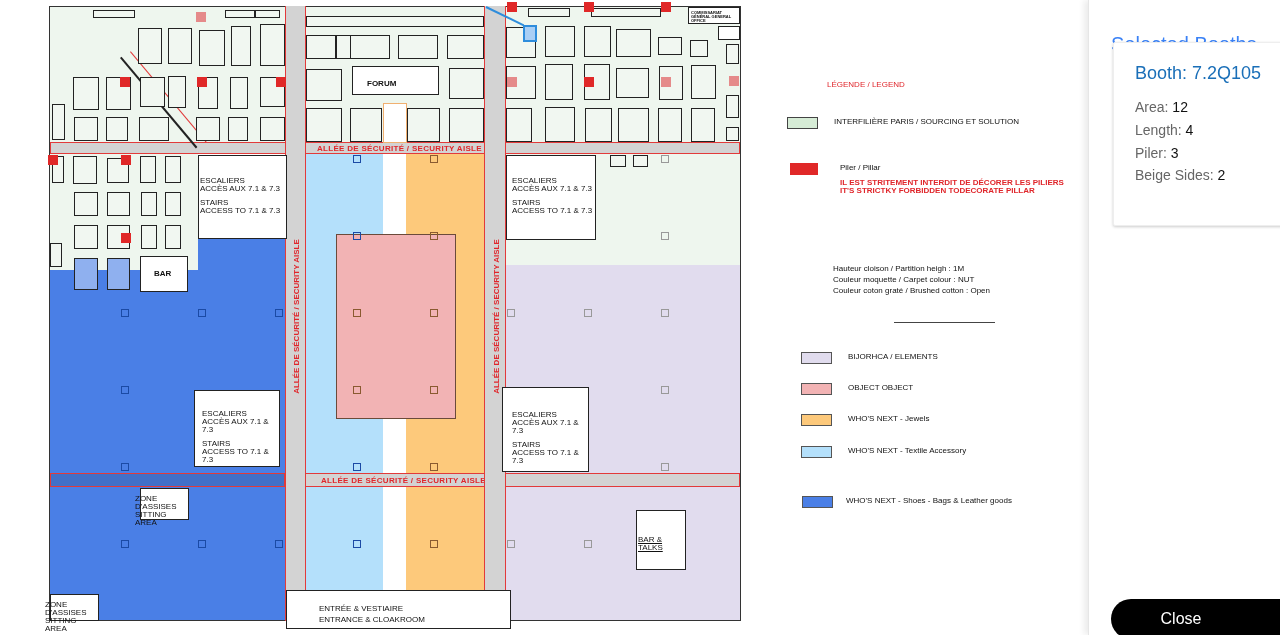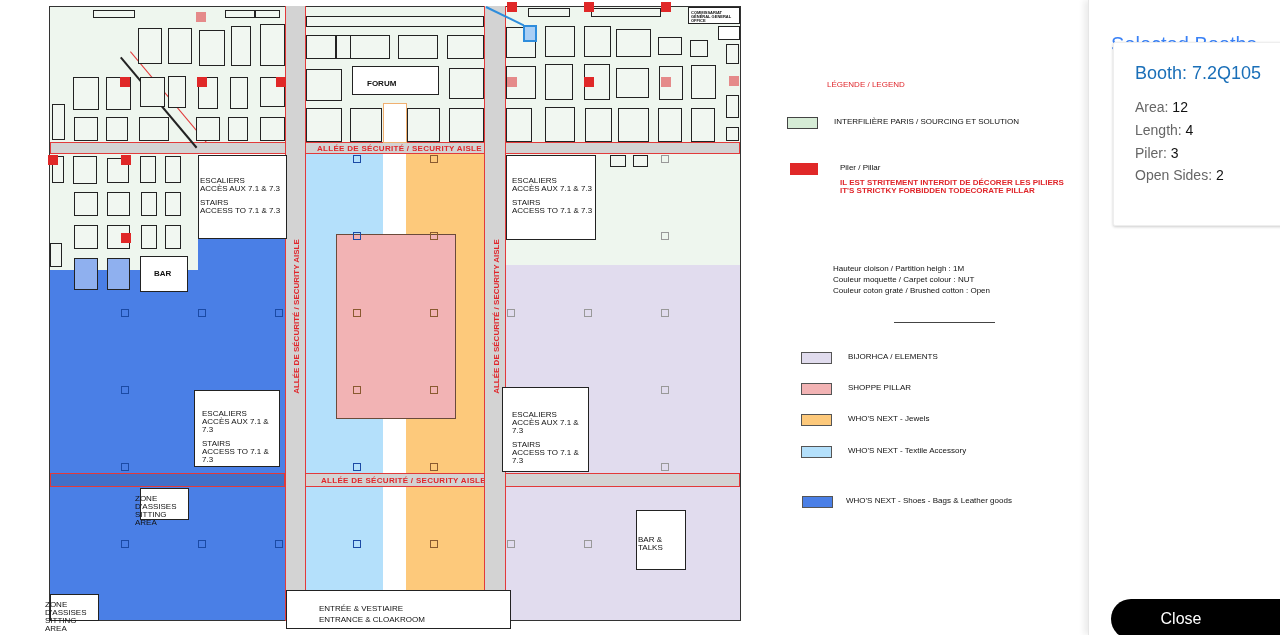--- a/index.html
+++ b/index.html
@@ -205,21 +205,21 @@
     <div class="booth" style="left:633px;top:155px;width:15px;height:12px;"></div>
 
     <div class="whitebox" style="left:140px;top:488px;width:49px;height:32px;padding:6px 0 0 0;">
       <span style="margin-left:-6px;">ZONE D'ASSISES</span>
       <span style="margin-left:-6px;">SITTING AREA</span>
     </div>
     <div class="whitebox" style="left:50px;top:594px;width:49px;height:27px;padding:6px 0 0 0;">
       <span style="margin-left:-6px;">ZONE D'ASSISES</span>
       <span style="margin-left:-6px;">SITTING AREA</span>
     </div>
-    <div class="whitebox" style="left:636px;top:510px;width:50px;height:60px;padding:25px 0 4px 1px;">
+    <div class="whitebox" style="left:636px;top:510px;width:50px;height:60px;padding:25px 0 4px 1px;text-decoration:underline;">
       <span>BAR &amp; TALKS</span>
     </div>
     <div class="whitebox" style="left:286px;top:590px;width:225px;height:39px;padding:12px 0 0 32px;line-height:11px;">
       <span>ENTRÉE &amp; VESTIAIRE</span>
       <span>ENTRANCE &amp; CLOAKROOM</span>
     </div>
 
     <div class="pillar soft" style="left:196px;top:12px;"></div>
     <div class="pillar" style="left:120px;top:77px;"></div>
     <div class="pillar" style="left:197px;top:77px;"></div>
@@ -284,21 +284,21 @@
       <div>Couleur coton graté / Brushed cotton : Open</div>
     </div>
     <div class="legend-hr"></div>
 
     <div class="legend-row" style="left:801px;top:352px;">
       <div class="swatch" style="background:#e1dcee;"></div>
       <span>BIJORHCA / ELEMENTS</span>
     </div>
     <div class="legend-row" style="left:801px;top:383px;">
       <div class="swatch" style="background:#f2b3b4;"></div>
-      <span>SHOPPE PILLAR</span>
+      <span>OBJECT OBJECT</span>
     </div>
     <div class="legend-row" style="left:801px;top:414px;">
       <div class="swatch" style="background:#fdc97b;"></div>
       <span>WHO'S NEXT - Jewels</span>
     </div>
     <div class="legend-row" style="left:801px;top:446px;">
       <div class="swatch" style="background:#b4e0fb;"></div>
       <span>WHO'S NEXT - Textile Accessory</span>
     </div>
     <div class="legend-row" style="left:802px;top:476px;margin-top:20px;">
@@ -314,19 +314,19 @@
       <div class="card-row" style="top:56px;">
         <span>Area: </span><span class="v">12</span>
       </div>
       <div class="card-row" style="top:79px;text-align:center;">
         <span>Length: </span><span class="v">4</span>
       </div>
       <div class="card-row" style="top:102px;">
         <span>Piler: </span><span class="v">3</span>
       </div>
       <div class="card-row" style="top:124px;">
-        <span>Open Sides: </span><span class="v">2</span>
+        <span>Beige Sides: </span><span class="v">2</span>
       </div>
     </div>
     <button class="close-btn">Close</button>
   </div>
 
 </div>
 
 </body></html>

